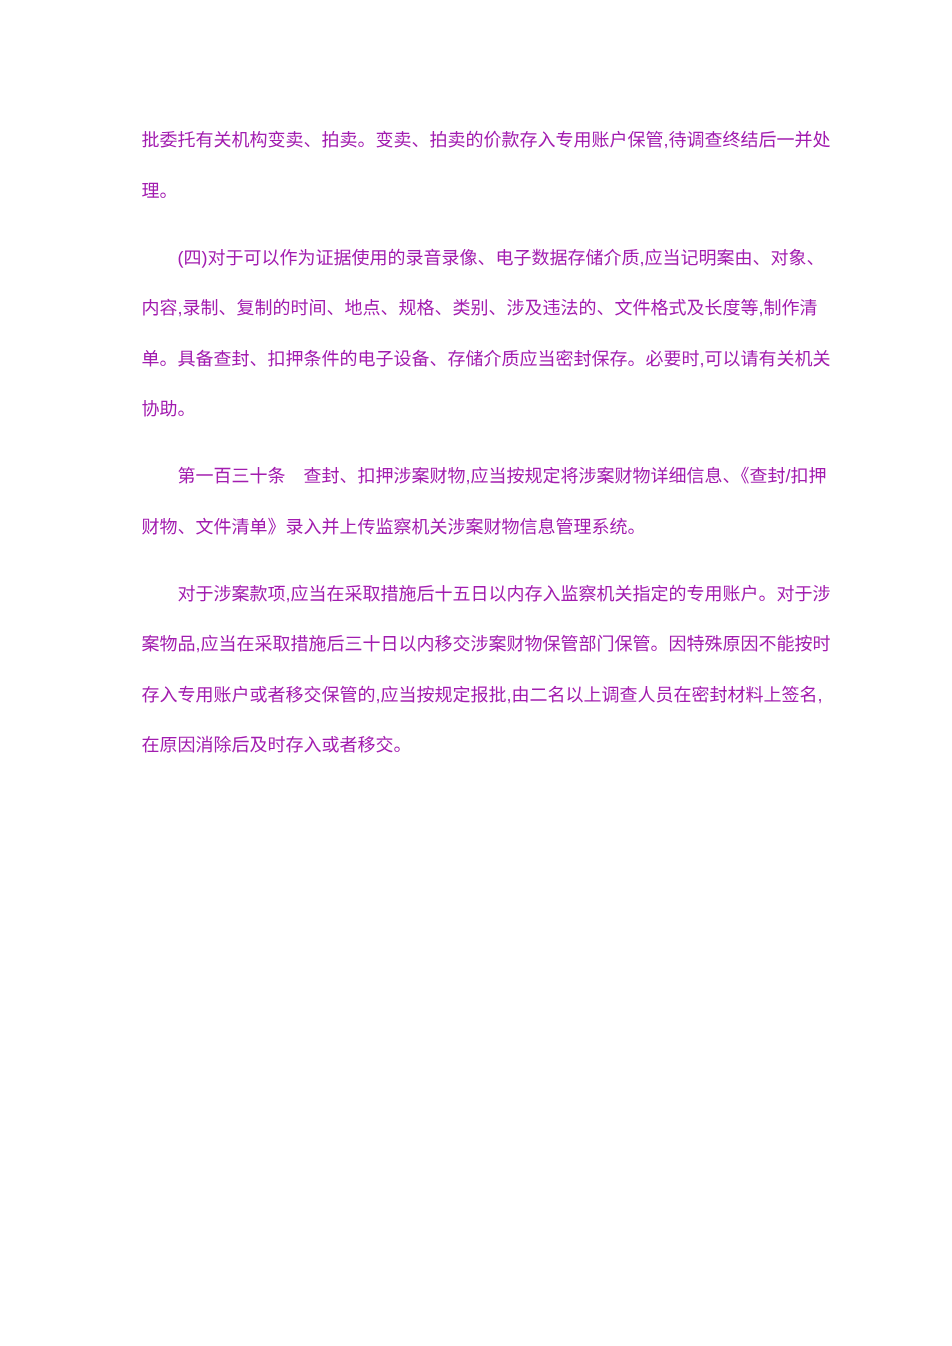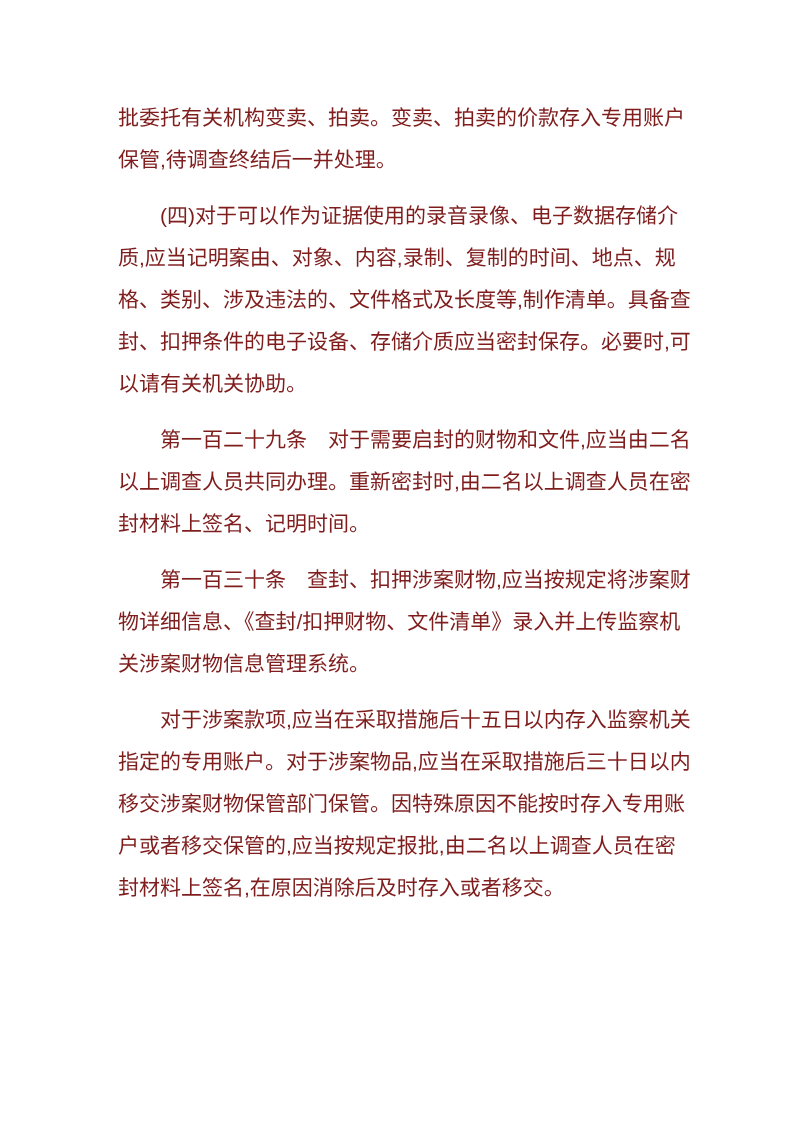--- a/index.html
+++ b/index.html
@@ -12,22 +12,22 @@
       background: #ffffff;
       overflow: hidden;
       position: relative;
       font-family: "Liberation Sans", sans-serif;
     }
     .doc-content {
       position: absolute;
       left: 118px;
       top: 97px;
       width: 578px;
-      color: #7f1d1d;
-      font-size: 21px;
+      color: #a21caf;
+      font-size: 15px;
       line-height: 42px;
       text-align: left;
       word-break: normal;
     }
     .doc-content p.para {
       margin: 0 0 14px 0;
       padding: 0;
       text-indent: 2em;
     }
     .doc-content p.para.no-indent {
@@ -37,18 +37,17 @@
 </head>
 <body>
 
 <main class="doc-content">
   <p class="para no-indent">批委托有关机构变卖、拍卖。变卖、拍卖的价款存入专用账户保管,待调查终结后一并处理。</p>
 
   <p class="para">(四)对于可以作为证据使用的录音录像、电子数据存储介质,应当记明案由、对象、内容,录制、复制的时间、地点、规格、类别、涉及违法的、文件格式及长度等,制作清单。具备查封、扣押条件的电子设备、存储介质应当密封保存。必要时,可以请有关机关协助。</p>
 
 
 
-  <p class="para">第一百二十九条　对于需要启封的财物和文件,应当由二名以上调查人员共同办理。重新密封时,由二名以上调查人员在密封材料上签名、记明时间。</p>
 
   <p class="para">第一百三十条　查封、扣押涉案财物,应当按规定将涉案财物详细信息、《查封/扣押财物、文件清单》录入并上传监察机关涉案财物信息管理系统。</p>
 
   <p class="para">对于涉案款项,应当在采取措施后十五日以内存入监察机关指定的专用账户。对于涉案物品,应当在采取措施后三十日以内移交涉案财物保管部门保管。因特殊原因不能按时存入专用账户或者移交保管的,应当按规定报批,由二名以上调查人员在密封材料上签名,在原因消除后及时存入或者移交。</p>
 </main>
 
 </body></html>

